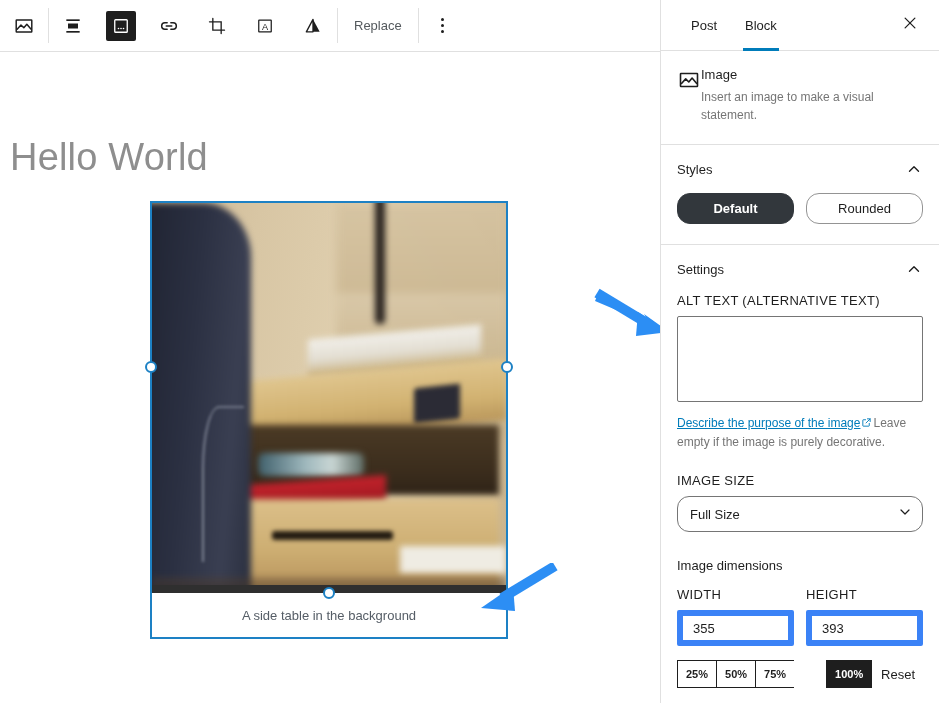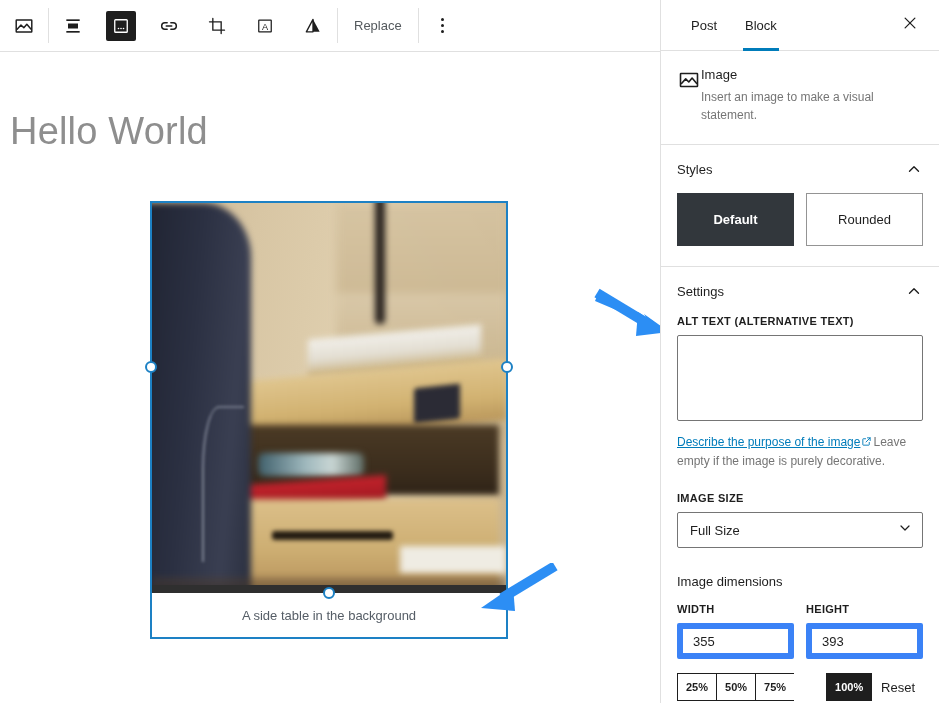--- a/index.html
+++ b/index.html
@@ -84,21 +84,21 @@
   
   .canvas {
     position: absolute;
     left: 0; top: 52px;
     width: 660px; height: 651px;
     background: #ffffff;
     overflow: hidden;
   }
   .post-title {
     position: absolute;
-    left: 10px; top: 58px;
+    left: 10px; top: 84px;
     font-size: 38px;
     font-weight: 400;
     color: #8e8e8e;
     letter-spacing: 0.2px;
     white-space: nowrap;
   }
 
   
   .img-block {
     position: absolute;
@@ -311,42 +311,42 @@
   .sb-section-title { font-size: 13px; color: #1e1e1e; }
   .chev { color: #1e1e1e; display: flex; align-items: center; }
 
   .styles-row {
     display: flex;
     gap: 12px;
     padding: 0 16px 20px 16px;
   }
   .style-btn {
     flex: 1 1 0;
-    height: 53px;
+    height: 31px;
     display: flex;
     align-items: center;
     justify-content: center;
     font-size: 13px;
     border: 1px solid #949494;
     background: #ffffff;
     color: #1e1e1e;
-    border-radius: 0;
+    border-radius: 13px;
     cursor: pointer;
   }
   .style-btn.selected {
     background: #32373c;
     border-color: #32373c;
     color: #ffffff;
     font-weight: 600;
   }
 
   .sb-body { padding: 0 16px; }
   .field-label {
-    font-size: 11px;
-    font-weight: 700;
+    font-size: 13px;
+    font-weight: 400;
     letter-spacing: 0.3px;
     color: #1e1e1e;
     text-transform: uppercase;
     display: block;
     margin-bottom: 8px;
   }
   .alt-textarea {
     width: 100%;
     height: 86px;
     border: 1px solid #757575;
@@ -369,21 +369,21 @@
     color: #007cba;
     text-decoration: underline;
   }
   .ext-ico { display: inline-block; vertical-align: -1px; margin: 0 1px 0 1px; }
 
   .select-wrap { position: relative; margin-bottom: 4px; }
   .select-box {
     width: 100%;
     height: 36px;
     border: 1px solid #757575;
-    border-radius: 2px;
+    border-radius: 12px;
     background: #ffffff;
     font-size: 13px;
     color: #1e1e1e;
     padding: 0 32px 0 12px;
     display: flex;
     align-items: center;
     cursor: pointer;
   }
   .select-chev {
     position: absolute;

